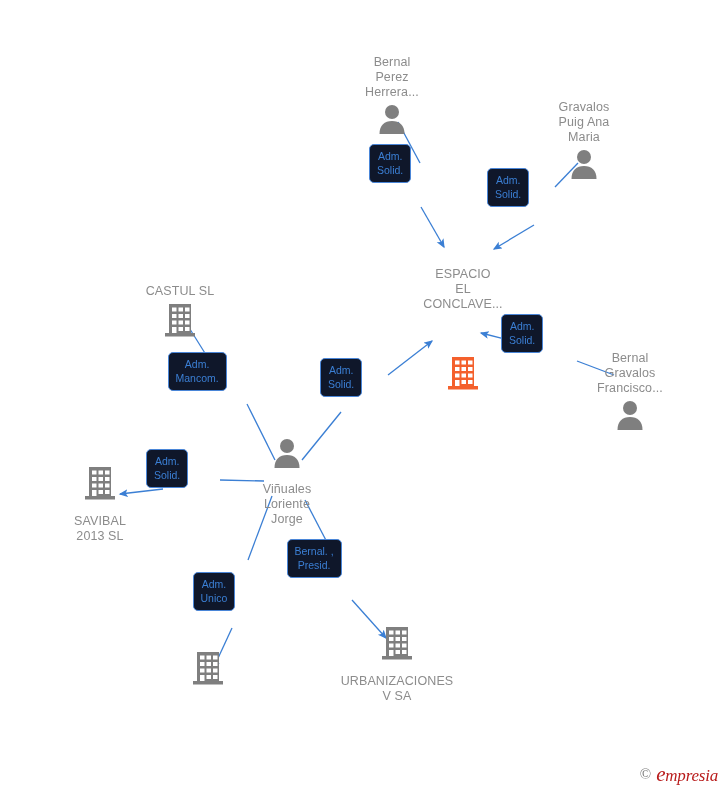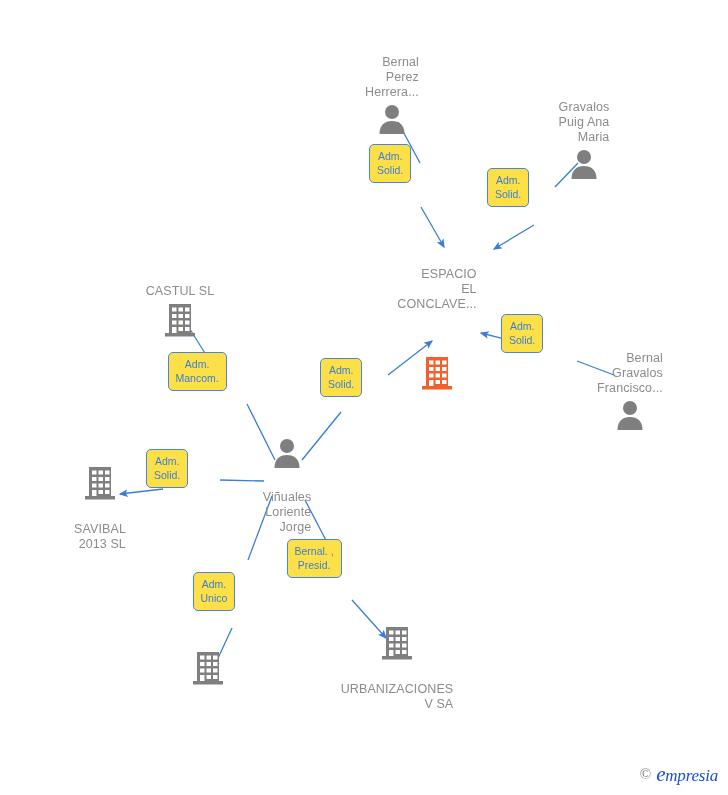--- a/index.html
+++ b/index.html
@@ -34,35 +34,35 @@
     display: flex;
     flex-direction: column;
     align-items: center;
     width: 140px;
     margin-left: -70px;
   }
   .node .label {
     font-size: 12.5px;
     line-height: 15px;
     color: #8c8c8c;
-    text-align: right;
+    text-align: center;
     white-space: pre-line;
     letter-spacing: 0.1px;
   }
   .node .glyph {
     display: block;
   }
-  .node.label-below .label { margin-top: 18px; }
+  .node.label-below .label { margin-top: 10px; }
   .node.label-above .label { margin-bottom: 4px; }
 
   .edge-label {
     position: absolute;
     border: 1px solid #4a86d8;
     border-radius: 5px;
-    background: #fde047;
+    background: #0f172a;
     color: #3b7fd4;
     font-size: 10.5px;
     line-height: 14px;
     text-align: center;
     padding: 4px 7px 5px 7px;
     white-space: pre-line;
     box-sizing: border-box;
   }
   .watermark {
     position: absolute;
@@ -71,21 +71,21 @@
     display: flex;
     align-items: center;
     gap: 5px;
   }
   .watermark .copy {
     color: #808080;
     font-size: 15px;
     font-family: "Liberation Serif", serif;
   }
   .watermark .brand {
-    color: #1d4ed8;
+    color: #b91c1c;
     font-size: 17px;
     font-style: italic;
     font-family: "Liberation Serif", serif;
     letter-spacing: -0.2px;
   }
   .watermark .brand .cap {
     font-size: 21px;
   }
 </style>
 </head>
@@ -131,21 +131,21 @@
       </div>
       <div class="node label-above" style="left: 584px; top: 99.5px;">
         <div class="label">Gravalos
 Puig Ana
 Maria</div>
         <span class="glyph"><svg width="28" height="30" viewBox="0 0 28 30" xmlns="http://www.w3.org/2000/svg">
             <circle cx="14" cy="8" r="7" fill="#7f7f7f"></circle>
             <path d="M1.5,30 C1.5,21 6.5,17 14,17 C21.5,17 26.5,21 26.5,30 Z" fill="#7f7f7f"></path>
           </svg></span>
       </div>
-      <div class="node label-above" style="left: 437px; top: 266.5px; gap: 40px;">
+      <div class="node label-above" style="left: 463px; top: 266.5px; gap: 40px;">
         <div class="label">ESPACIO
 EL
 CONCLAVE...</div>
         <span class="glyph"><svg width="30" height="34" viewBox="0 0 30 34" xmlns="http://www.w3.org/2000/svg">
             <rect x="4" y="1" width="22" height="29" fill="#f4602c"></rect>
             <rect x="0" y="30" width="30" height="3.5" fill="#f4602c"></rect>
             <g fill="#ffffff">
               <rect x="7" y="4.5" width="4.5" height="4"></rect>
               <rect x="13.5" y="4.5" width="4.5" height="4"></rect>
               <rect x="20" y="4.5" width="4.5" height="4"></rect>

